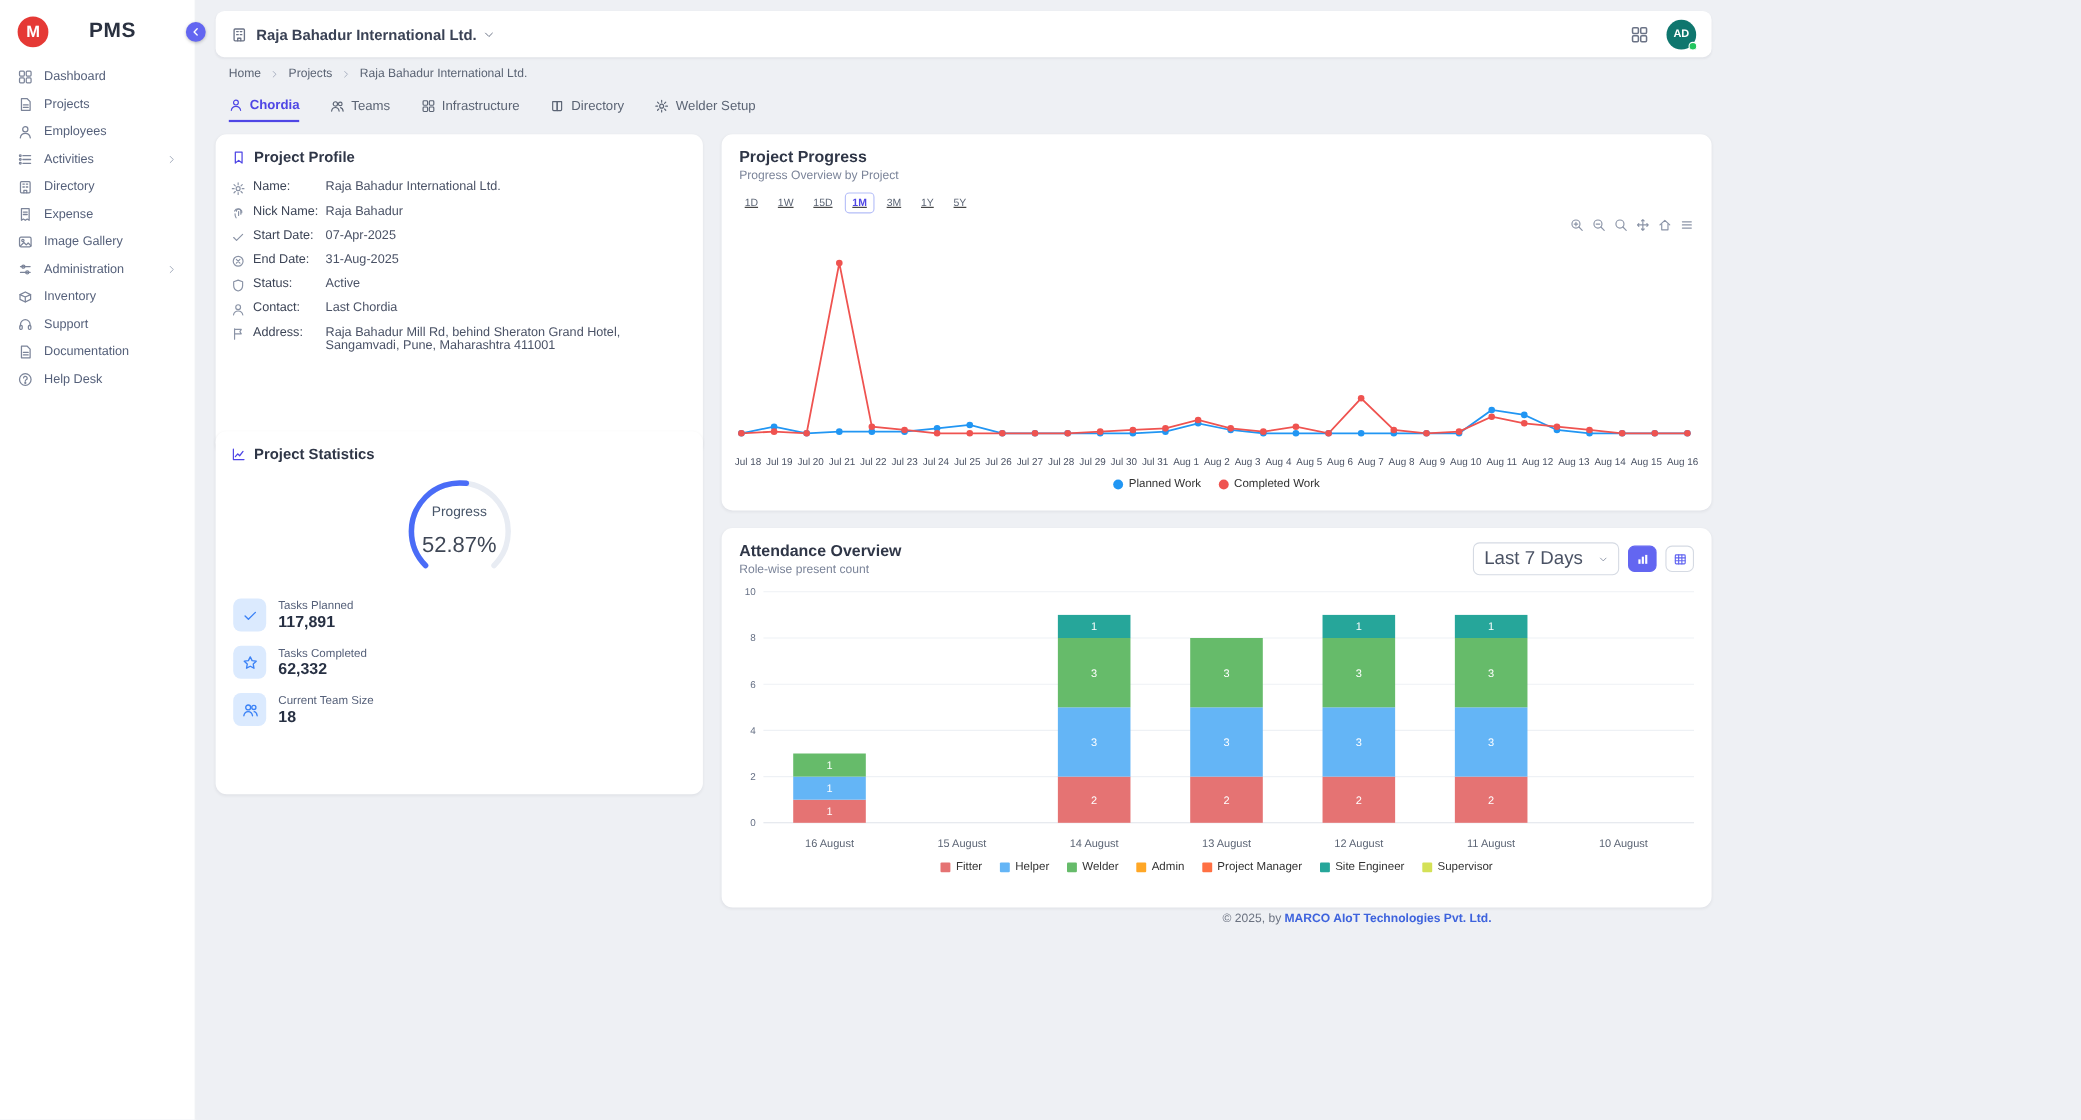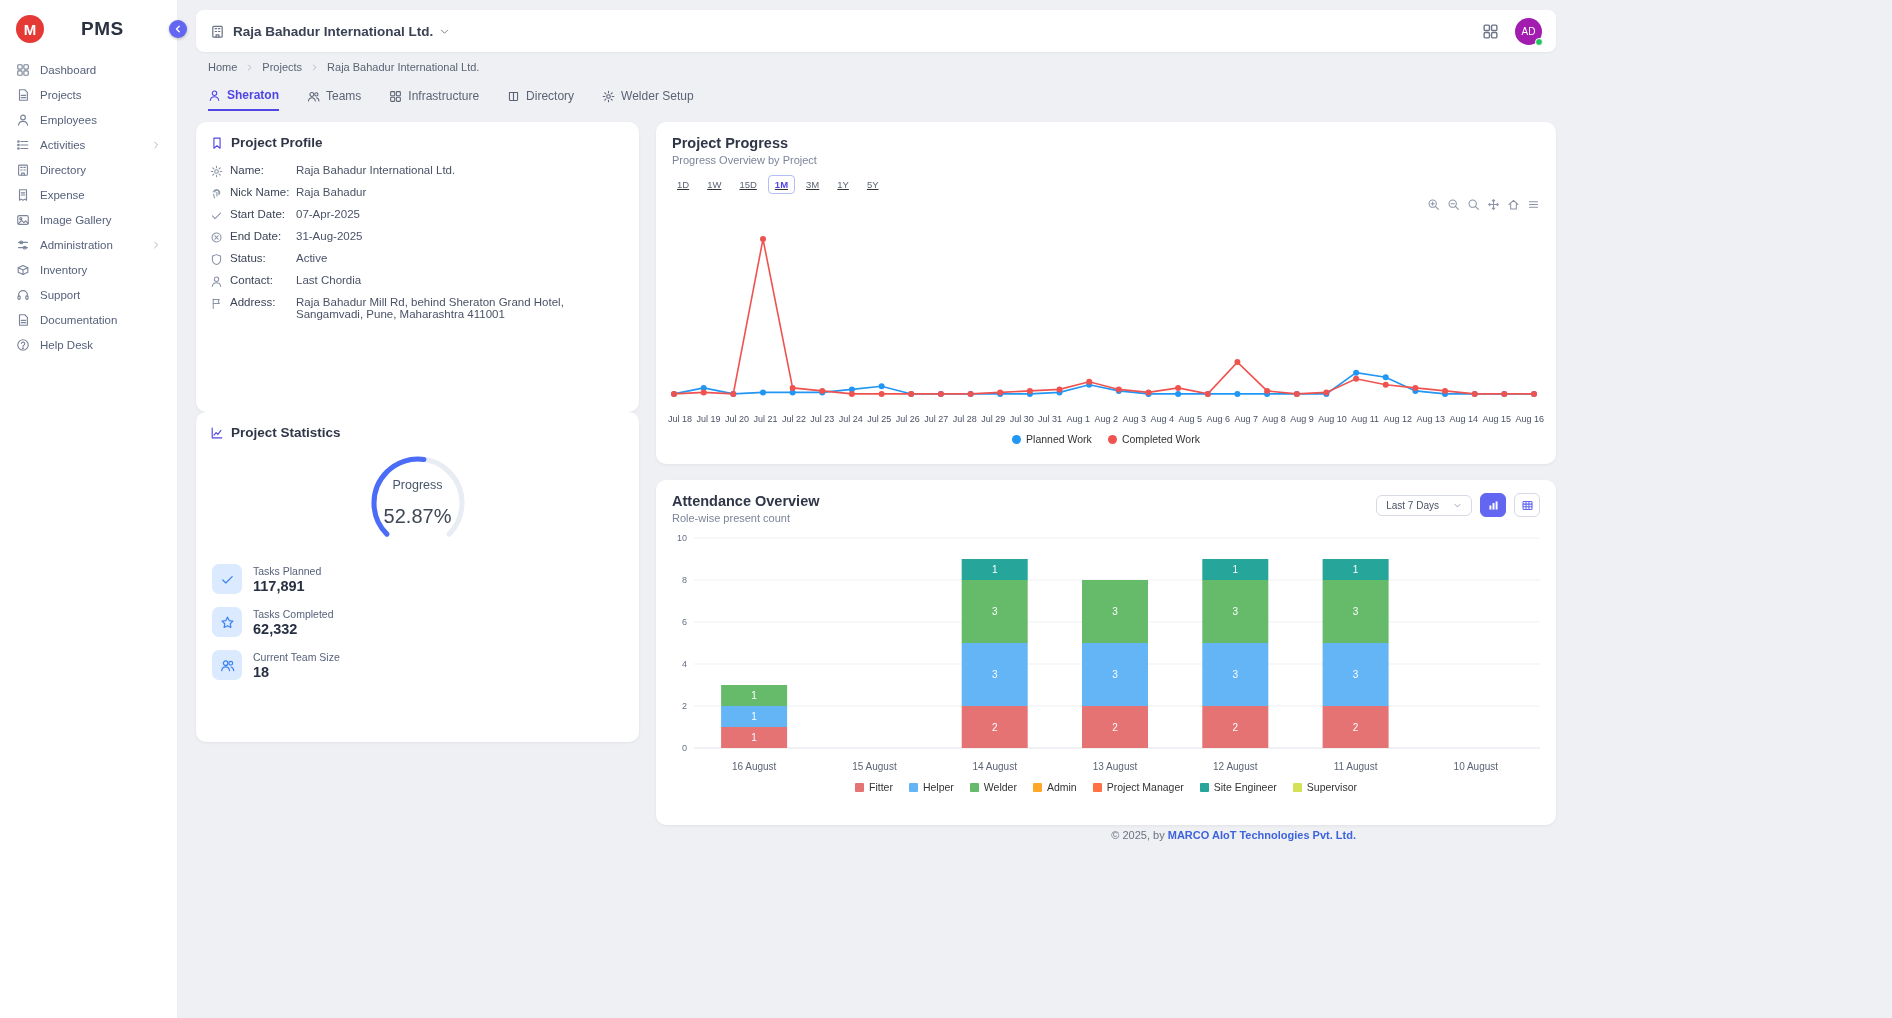--- a/index.html
+++ b/index.html
@@ -22,21 +22,21 @@
 
   
   #main { position:absolute; left:178px; top:0; width:1714px; height:100%; }
 
   .topbar { position:absolute; left:18px; top:10px; width:1360px; height:42px; background:#fff; border-radius:8px; box-shadow:0 1px 2px rgba(16,24,40,.05); display:flex; align-items:center; padding:0 14px; }
   .topbar .company-icon { width:15px; height:15px; color:#6b7386; margin-right:8px; }
   .company { font-size:13.5px; font-weight:600; color:#3a4255; }
   .topbar .dd { width:11px; height:11px; color:#6b7386; margin-left:6px; }
   .tb-right { margin-left:auto; display:flex; align-items:center; gap:16px; }
   .apps-icon { width:17px; height:17px; color:#6b7386; cursor:pointer; }
-  .avatar { position:relative; width:27px; height:27px; border-radius:50%; background:#a21caf; color:#fff; font-size:10px; font-weight:400; display:grid; place-items:center; cursor:pointer; }
+  .avatar { position:relative; width:27px; height:27px; border-radius:50%; background:#0f766e; color:#fff; font-size:10px; font-weight:700; display:grid; place-items:center; cursor:pointer; }
   .online-dot { position:absolute; right:-1px; bottom:-1px; width:8px; height:8px; border-radius:50%; background:#22c55e; border:1.5px solid #fff; }
 
   .breadcrumb { position:absolute; left:30px; top:61px; display:flex; align-items:center; gap:8px; font-size:11px; color:#5b6474; }
   .breadcrumb .chev { width:9px; height:9px; color:#9aa3b5; }
   .crumb { cursor:pointer; }
   .crumb.current { cursor:default; }
 
   .tabs { position:absolute; left:30px; top:88px; display:flex; gap:28px; font-size:12px; color:#5b6474; }
   .tab { display:flex; align-items:center; gap:6px; padding-bottom:7px; cursor:pointer; }
   .tab svg { width:13px; height:13px; }
@@ -50,21 +50,21 @@
   #profile-card { left:18px; top:122px; width:443px; height:290px; }
   .fields { margin-top:10px; }
   .f-row { display:flex; align-items:flex-start; padding:4px 14px; font-size:11.5px; }
   .f-row svg { width:13px; height:13px; color:#8a93a6; margin-right:7px; margin-top:1px; }
   .f-label { width:66px; color:#3c4456; flex:none; }
   .f-value { color:#4a5266; max-width:320px; }
   .btn-row { text-align:center; margin-top:12px; }
   .btn-primary { background:#4f46e5; color:#fff; border:none; border-radius:6px; font-size:11px; font-weight:600; padding:6px 13px; cursor:pointer; font-family:inherit; }
 
   
-  #stats-card { left:18px; top:392px; width:443px; height:330px;margin-top:20px; }
+  #stats-card { left:18px; top:392px; width:443px; height:330px; }
   .gauge { position:relative; width:110px; height:110px; margin:8px auto 0; }
   .gauge-label { position:absolute; width:100%; top:30px; text-align:center; font-size:12.5px; color:#475569; }
   .gauge-value { position:absolute; width:100%; top:57px; text-align:center; font-size:20px; color:#3f4756; }
   .stat-items { margin-top:6px; padding:0 16px; }
   .stat-item { display:flex; align-items:center; gap:11px; margin-bottom:13px; }
   .stat-ic { width:30px; height:30px; border-radius:7px; background:#dbeafe; color:#3b82f6; display:grid; place-items:center; flex:none; }
   .stat-ic svg { width:15px; height:15px; }
   .stat-label { font-size:10.5px; color:#56617a; }
   .stat-value { font-size:14.5px; font-weight:700; color:#273043; margin-top:1px; }
 
@@ -83,21 +83,21 @@
   .legend { display:flex; justify-content:center; gap:16px; font-size:10.5px; color:#333; margin-top:9px; align-items:center; }
   .lg-item { display:flex; align-items:center; gap:5px; cursor:pointer; }
   .lg-item i { display:inline-block; width:9px; height:9px; }
   .lg-dot .lg-item i { border-radius:50%; }
   .lg-sq .lg-item i { border-radius:1px; }
 
   
   #attendance-card { left:478px; top:480px; width:900px; height:345px; }
   .att-head { display:flex; justify-content:space-between; align-items:flex-start; padding:13px 16px 0; }
   .att-controls { display:flex; align-items:center; gap:8px; }
-  .select-box { display:flex; align-items:center; gap:14px; border:1px solid #d5dae3; border-radius:6px; padding:4px 9px; font-size:10px; color:#4a5264; cursor:pointer; background:#fff; }
+  .select-box { display:flex; align-items:center; gap:14px; border:1px solid #d5dae3; border-radius:6px; padding:4px 9px; font-size:17px; color:#4a5264; cursor:pointer; background:#fff; }
   .select-box svg { width:9px; height:9px; color:#7b8499; }
   .toggle-btn { width:26px; height:24px; border-radius:6px; display:grid; place-items:center; cursor:pointer; border:1px solid #d5dae3; background:#fff; color:#6366f1; }
   .toggle-btn.active { background:#6366f1; border-color:#6366f1; color:#fff; }
   .toggle-btn svg { width:13px; height:13px; }
   .bar-chart-wrap { margin-top:8px; padding:0 12px; }
   .bar-x-labels { margin-left:26px; width:842px; display:grid; grid-template-columns:repeat(7,1fr); text-align:center; font-size:10px; color:#5b6474; margin-top:3px; }
 
   .footer { position:absolute; top:829px; left:18px; width:1360px; text-align:right; padding-right:200px; font-size:11px; color:#6b7280; }
   .footer a { color:#3e63dd; font-weight:600; text-decoration:none; cursor:pointer; }
 </style>
@@ -366,21 +366,21 @@
         <use href="#i-chev-right"></use>
       </svg>
     <span class="crumb current">Raja Bahadur International Ltd.</span>
   </div>
 
   <div class="tabs">
     <div class="tab active">
         <svg class="ic">
           <use href="#i-user"></use>
         </svg>
-        <span>Sheraton</span>
+        <span>Chordia</span>
       </div>
     <div class="tab">
         <svg class="ic">
           <use href="#i-users"></use>
         </svg>
         <span>Teams</span>
       </div>
     <div class="tab">
         <svg class="ic">
           <use href="#i-grid"></use>

